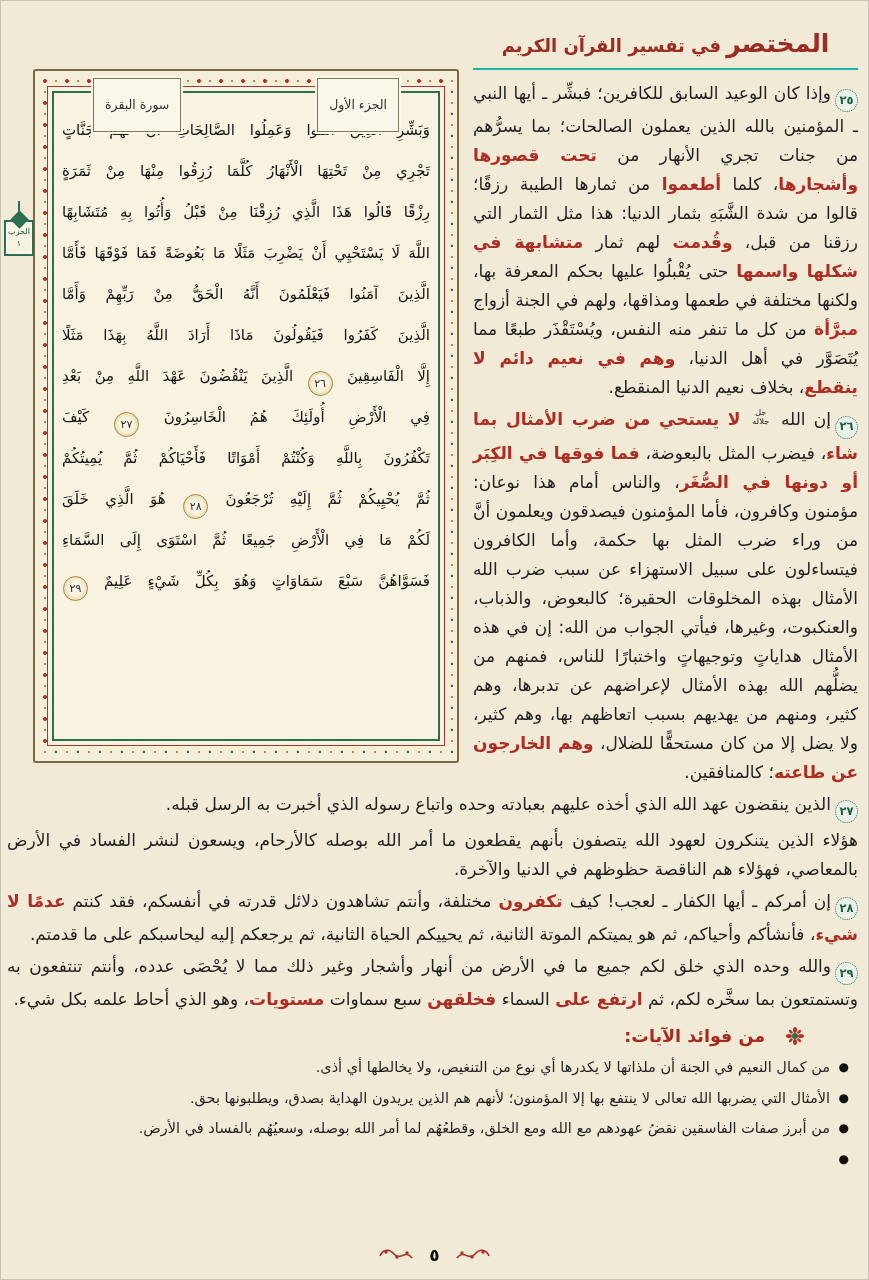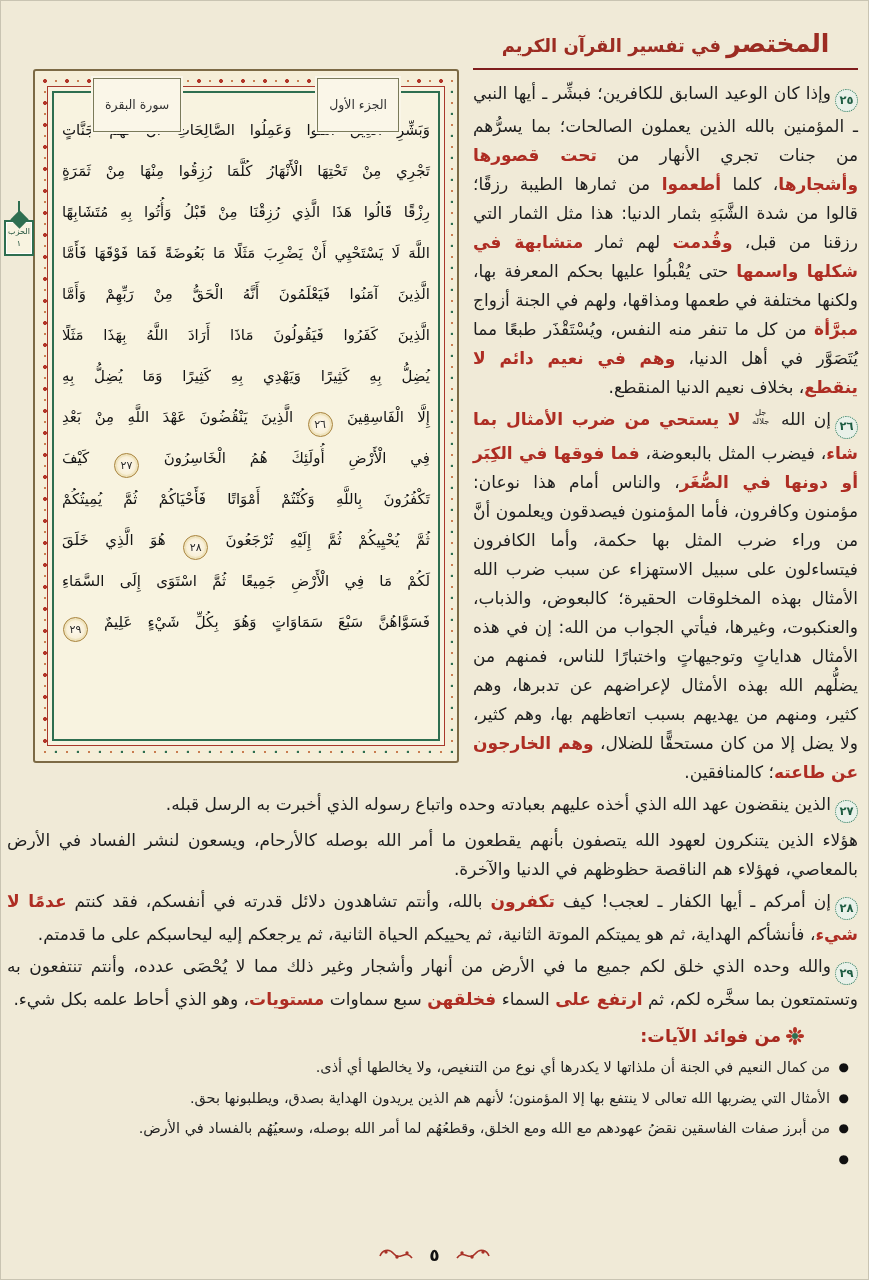--- a/index.html
+++ b/index.html
@@ -77,21 +77,21 @@
     border:2px solid #2e6e50;background:#f8f3e0;
     box-shadow:inset 0 0 0 1px #fff;
     padding:4px 1px;font-size:8px;line-height:1.5;color:#1e4f3a;
   }
 
   
   .col-header{
     overflow:hidden;            
     text-align:center;
     padding:2px 4px 10px;
-    border-bottom:2px solid #7f1d1d;
+    border-bottom:2px solid #14b8a6;
     margin-bottom:9px;
   }
   .t-main{font-size:25px;font-weight:bold;color:#9c2c22;letter-spacing:0.5px}
   .t-rest{font-size:18px;font-weight:bold;color:#9c2c22}
 
   
   .commentary{font-size:17px;line-height:29px}
   .cpara{text-align:justify;margin:0 0 3px}
   .red{color:#ae2d23;font-weight:bold}
   .jalla{
@@ -102,21 +102,21 @@
     display:inline-flex;align-items:center;justify-content:center;
     width:21px;height:21px;border-radius:50%;
     border:1.5px dotted #2f7b5c;
     background:#e9f1e9;
     color:#1e5c42;font-weight:bold;font-size:11.5px;line-height:1;
     margin-left:4px;vertical-align:-5px;
   }
 
   
   .b-head{
-    display:flex;align-items:center;gap:5px;
+    display:flex;align-items:center;gap:21px;
     margin:12px 54px 6px 0;
     color:#a8291f;font-weight:bold;font-size:17.5px;
   }
   .bullets{margin-top:2px}
   .bullet{
     position:relative;padding:0 28px 0 6px;
     font-size:14.5px;line-height:30.5px;text-align:justify;
   }
   .bullet .dot{position:absolute;right:9px;top:0;font-size:12px;color:#111}
 
@@ -141,41 +141,40 @@
     <div class="cartouche cart-surah">
       <span>سورة البقرة</span>
     </div>
     <div class="frame-inner">
         <div class="qline"><span>وَبَشِّرِ الَّذِينَ آمَنُوا وَعَمِلُوا الصَّالِحَاتِ أَنَّ لَهُمْ جَنَّاتٍ</span></div>
         <div class="qline"><span>تَجْرِي مِنْ تَحْتِهَا الْأَنْهَارُ كُلَّمَا رُزِقُوا مِنْهَا مِنْ ثَمَرَةٍ</span></div>
         <div class="qline"><span>رِزْقًا قَالُوا هَذَا الَّذِي رُزِقْنَا مِنْ قَبْلُ وَأُتُوا بِهِ مُتَشَابِهًا</span></div>
         <div class="qline"><span>اللَّهَ لَا يَسْتَحْيِي أَنْ يَضْرِبَ مَثَلًا مَا بَعُوضَةً فَمَا فَوْقَهَا فَأَمَّا</span></div>
         <div class="qline"><span>الَّذِينَ آمَنُوا فَيَعْلَمُونَ أَنَّهُ الْحَقُّ مِنْ رَبِّهِمْ وَأَمَّا</span></div>
         <div class="qline"><span>الَّذِينَ كَفَرُوا فَيَقُولُونَ مَاذَا أَرَادَ اللَّهُ بِهَذَا مَثَلًا</span></div>
-        <div class="qline"><span>يُضِلُّ بِهِ كَثِيرًا وَيَهْدِي بِهِ كَثِيرًا وَمَا يُضِلُّ بِهِ</span></div>
         <div class="qline"><span>إِلَّا الْفَاسِقِينَ </span><span class="ayah-m">٢٦</span><span> الَّذِينَ يَنْقُضُونَ عَهْدَ اللَّهِ مِنْ بَعْدِ</span></div>
         <div class="qline"><span>فِي الْأَرْضِ أُولَئِكَ هُمُ الْخَاسِرُونَ </span><span class="ayah-m">٢٧</span><span> كَيْفَ</span></div>
         <div class="qline"><span>تَكْفُرُونَ بِاللَّهِ وَكُنْتُمْ أَمْوَاتًا فَأَحْيَاكُمْ ثُمَّ يُمِيتُكُمْ</span></div>
         <div class="qline"><span>ثُمَّ يُحْيِيكُمْ ثُمَّ إِلَيْهِ تُرْجَعُونَ </span><span class="ayah-m">٢٨</span><span> هُوَ الَّذِي خَلَقَ</span></div>
         <div class="qline"><span>لَكُمْ مَا فِي الْأَرْضِ جَمِيعًا ثُمَّ اسْتَوَى إِلَى السَّمَاءِ</span></div>
         <div class="qline"><span>فَسَوَّاهُنَّ سَبْعَ سَمَاوَاتٍ وَهُوَ بِكُلِّ شَيْءٍ عَلِيمٌ </span><span class="ayah-m">٢٩</span></div>
       </div>
   </div>
 
   <div class="col-header">
     <span class="t-main">المختصر</span>
     <span class="t-rest">في تفسير القرآن الكريم</span>
   </div>
 
   <div class="commentary">
       <div class="cpara"><span class="pnum">٢٥</span><span>وإذا كان الوعيد السابق للكافرين؛ فبشِّر ـ أيها النبي ـ المؤمنين بالله الذين يعملون الصالحات؛ بما يسرُّهم من جنات تجري الأنهار من </span><span class="red">تحت قصورها وأشجارها</span><span>، كلما </span><span class="red">أطعموا</span><span> من ثمارها الطيبة رزقًا؛ قالوا من شدة الشَّبَهِ بثمار الدنيا: هذا مثل الثمار التي رزقنا من قبل، </span><span class="red">وقُدمت</span><span> لهم ثمار </span><span class="red">متشابهة في شكلها واسمها</span><span> حتى يُقْبلُوا عليها بحكم المعرفة بها، ولكنها مختلفة في طعمها ومذاقها، ولهم في الجنة أزواج </span><span class="red">مبرَّأة</span><span> من كل ما تنفر منه النفس، ويُسْتَقْذَر طبعًا مما يُتَصَوَّر في أهل الدنيا، </span><span class="red">وهم في نعيم دائم لا ينقطع</span><span>، بخلاف نعيم الدنيا المنقطع.</span></div>
       <div class="cpara"><span class="pnum">٢٦</span><span>إن الله </span><span class="jalla">جل جلاله</span><span> </span><span class="red">لا يستحي من ضرب الأمثال بما شاء</span><span>، فيضرب المثل بالبعوضة، </span><span class="red">فما فوقها في الكِبَر أو دونها في الصُّغَر</span><span>، والناس أمام هذا نوعان: مؤمنون وكافرون، فأما المؤمنون فيصدقون ويعلمون أنَّ من وراء ضرب المثل بها حكمة، وأما الكافرون فيتساءلون على سبيل الاستهزاء عن سبب ضرب الله الأمثال بهذه المخلوقات الحقيرة؛ كالبعوض، والذباب، والعنكبوت، وغيرها، فيأتي الجواب من الله: إن في هذه الأمثال هداياتٍ وتوجيهاتٍ واختبارًا للناس، فمنهم من يضلُّهم الله بهذه الأمثال لإعراضهم عن تدبرها، وهم كثير، ومنهم من يهديهم بسبب اتعاظهم بها، وهم كثير، ولا يضل إلا من كان مستحقًّا للضلال، </span><span class="red">وهم الخارجون عن طاعته</span><span>؛ كالمنافقين.</span></div>
       <div class="cpara"><span class="pnum">٢٧</span><span>الذين ينقضون عهد الله الذي أخذه عليهم بعبادته وحده واتباع رسوله الذي أخبرت به الرسل قبله.</span></div>
       <div class="cpara"><span>هؤلاء الذين يتنكرون لعهود الله يتصفون بأنهم يقطعون ما أمر الله بوصله كالأرحام، ويسعون لنشر الفساد في الأرض بالمعاصي، فهؤلاء هم الناقصة حظوظهم في الدنيا والآخرة.</span></div>
-      <div class="cpara"><span class="pnum">٢٨</span><span>إن أمركم ـ أيها الكفار ـ لعجب! كيف </span><span class="red">تكفرون</span><span> بالله، وأنتم تشاهدون دلائل قدرته في أنفسكم، فقد كنتم </span><span class="red">عدمًا لا شيء</span><span>، فأنشأكم الهداية، ثم هو يميتكم الموتة الثانية، ثم يحييكم الحياة الثانية، ثم يرجعكم إليه ليحاسبكم على ما قدمتم.</span></div>
+      <div class="cpara"><span class="pnum">٢٨</span><span>إن أمركم ـ أيها الكفار ـ لعجب! كيف </span><span class="red">تكفرون</span><span> مختلفة، وأنتم تشاهدون دلائل قدرته في أنفسكم، فقد كنتم </span><span class="red">عدمًا لا شيء</span><span>، فأنشأكم وأحياكم، ثم هو يميتكم الموتة الثانية، ثم يحييكم الحياة الثانية، ثم يرجعكم إليه ليحاسبكم على ما قدمتم.</span></div>
       <div class="cpara"><span class="pnum">٢٩</span><span>والله وحده الذي خلق لكم جميع ما في الأرض من أنهار وأشجار وغير ذلك مما لا يُحْصَى عدده، وأنتم تنتفعون به وتستمتعون بما سخَّره لكم، ثم </span><span class="red">ارتفع على</span><span> السماء </span><span class="red">فخلقهن</span><span> سبع سماوات </span><span class="red">مستويات</span><span>، وهو الذي أحاط علمه بكل شيء.</span></div>
     </div>
 
   <div class="b-head">
     <svg class="rosette" width="18" height="18" viewBox="0 0 18 18">
       <g fill="#b23528">
         <ellipse cx="9" cy="3" rx="2" ry="3"></ellipse>
           <ellipse cx="9" cy="15" rx="2" ry="3"></ellipse>
         <ellipse cx="3" cy="9" rx="3" ry="2"></ellipse>
           <ellipse cx="15" cy="9" rx="3" ry="2"></ellipse>

